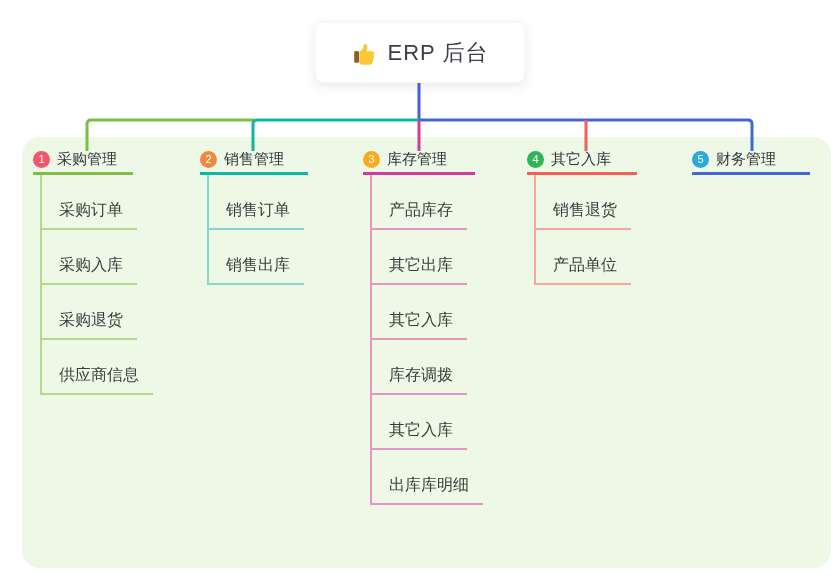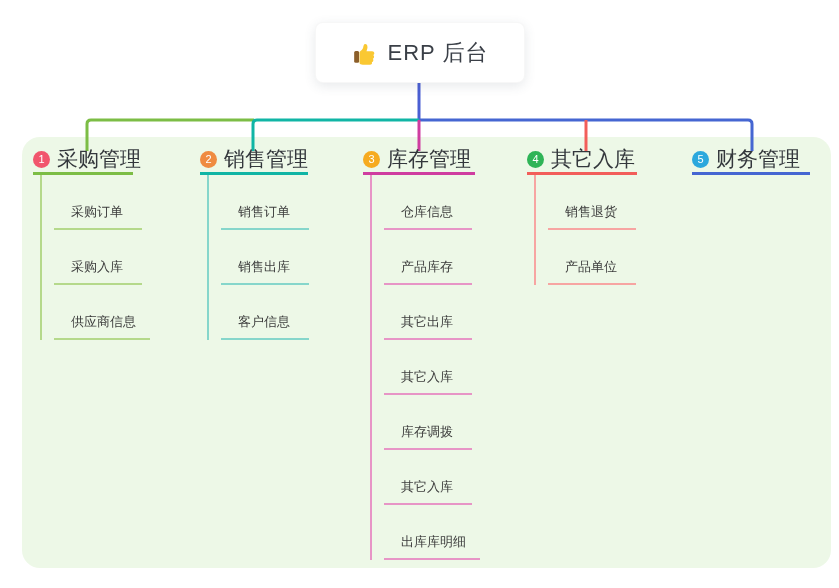--- a/index.html
+++ b/index.html
@@ -60,40 +60,39 @@
   .badge {
     width: 17px; height: 17px;
     border-radius: 50%;
     background: var(--badge);
     color: #ffffff;
     font-size: 11px; line-height: 17px;
     text-align: center;
     flex: 0 0 17px;
   }
   .branch-title .title-text {
-    font-size: 21px;
+    font-size: 15px;
     color: #33373c;
     white-space: nowrap;
   }
   .items {
     margin-left: 7px;
     border-left: 2.5px solid var(--light);
   }
   .item {
     height: 55px;
     width: max-content;
     min-width: 88px;
     padding: 0 14px 7px 17px;
     display: flex; align-items: flex-end;
     border-bottom: 2.5px solid var(--light);
-    font-size: 13px;
+    font-size: 16px;
     color: #3c3c3c;
     white-space: nowrap;
     cursor: pointer;
-    margin-left: 12px;
   }
   .b1 { left: 33px; }  .b1 .branch-title { width: 100px; }
   .b2 { left: 200px; } .b2 .branch-title { width: 108px; }
   .b3 { left: 363px; } .b3 .branch-title { width: 112px; }
   .b4 { left: 527px; } .b4 .branch-title { width: 110px; }
   .b5 { left: 692px; } .b5 .branch-title { width: 118px; }
 </style>
 </head>
 <body style="background: rgb(255, 255, 255); --panel-bg: #edf8e7;">
 
@@ -121,43 +120,42 @@
   </div>
 
   <div class="branch b1" style="--strong: #7cbd45; --light: #b5d98b; --badge: #f1566d;">
     <div class="branch-title">
       <span class="badge">1</span>
       <span class="title-text">采购管理</span>
     </div>
     <div class="items">
       <div class="item">采购订单</div>
       <div class="item">采购入库</div>
+      <div class="item">采购退货</div>
       <div class="item">供应商信息</div>
     </div>
   </div>
 
   <div class="branch b2" style="--strong: #10b5a5; --light: #86d6cb; --badge: #ef8b41;">
     <div class="branch-title">
       <span class="badge">2</span>
       <span class="title-text">销售管理</span>
     </div>
     <div class="items">
       <div class="item">销售订单</div>
       <div class="item">销售出库</div>
-      <div class="item">客户信息</div>
     </div>
   </div>
 
   <div class="branch b3" style="--strong: #cf3da0; --light: #e795c6; --badge: #f6ab20;">
     <div class="branch-title">
       <span class="badge">3</span>
       <span class="title-text">库存管理</span>
     </div>
     <div class="items">
-      <div class="item">仓库信息</div>
       <div class="item">产品库存</div>
       <div class="item">其它出库</div>
       <div class="item">其它入库</div>
       <div class="item">库存调拨</div>
       <div class="item">其它入库</div>
       <div class="item">出库库明细</div>
     </div>
   </div>
 
   <div class="branch b4" style="--strong: #f25e5a; --light: #f7a5a2; --badge: #2fb457;">

